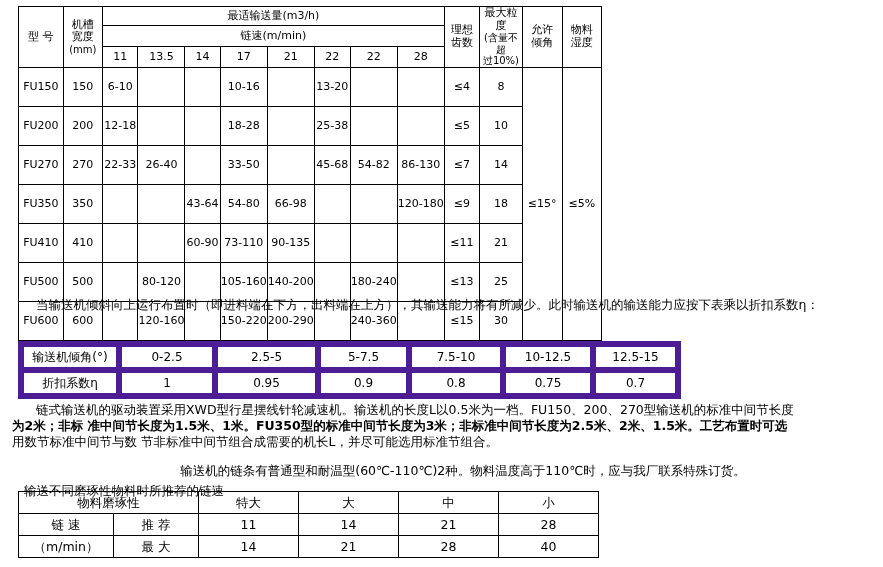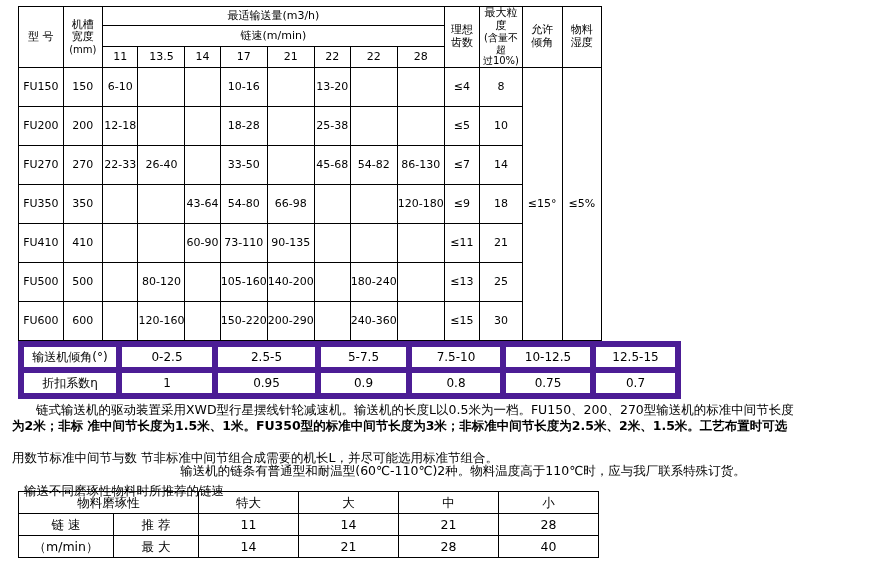--- a/index.html
+++ b/index.html
@@ -277,20 +277,21 @@
           <td></td>
           <td class="nowrap">240-360</td>
           <td></td>
           <td>≤15</td>
           <td>30</td>
         </tr>
       </tbody>
     </table>
   </div>
 
+  <div class="para indent2" style="left:12px; top:295px; width:860px;">当输送机倾斜向上运行布置时（即进料端在下方，出料端在上方），其输送能力将有所减少。此时输送机的输送能力应按下表乘以折扣系数η：</div>
 
   <div class="incline-wrap">
     <table class="incline">
       <colgroup>
         <col style="width:98px">
         <col style="width:96px">
         <col style="width:103px">
         <col style="width:91px">
         <col style="width:94px">
         <col style="width:90px">
@@ -314,21 +315,21 @@
           <td>0.8</td>
           <td>0.75</td>
           <td>0.7</td>
         </tr>
       </tbody>
     </table>
   </div>
 
   <div class="para" style="left:12px; top:400px; width:870px; text-indent:24px;">链式输送机的驱动装置采用XWD型行星摆线针轮减速机。输送机的长度L以0.5米为一档。FU150、200、270型输送机的标准中间节长度</div>
   <div class="para" style="left:12px; top:416px; width:870px;font-weight:bold;">为2米；非标 准中间节长度为1.5米、1米。FU350型的标准中间节长度为3米；非标准中间节长度为2.5米、2米、1.5米。工艺布置时可选</div>
-  <div class="para" style="left:12px; top:448px; width:870px;">用数节标准中间节与数 节非标准中间节组合成需要的机长L，并尽可能选用标准节组合。</div>
+  <div class="para" style="left:12px; top:432px; width:870px;">用数节标准中间节与数 节非标准中间节组合成需要的机长L，并尽可能选用标准节组合。</div>
 
   <div class="para" style="left:28px; top:461px; width:870px;text-align:center;">输送机的链条有普通型和耐温型(60℃-110℃)2种。物料温度高于110℃时，应与我厂联系特殊订货。</div>
 
   <div class="para" style="left:12px; top:481px; width:870px; text-indent:12px;">输送不同磨琢性物料时所推荐的链速</div>
 
   <div class="speed-wrap">
     <table class="speed">
       <colgroup>
         <col style="width:95px">
         <col style="width:85px">

